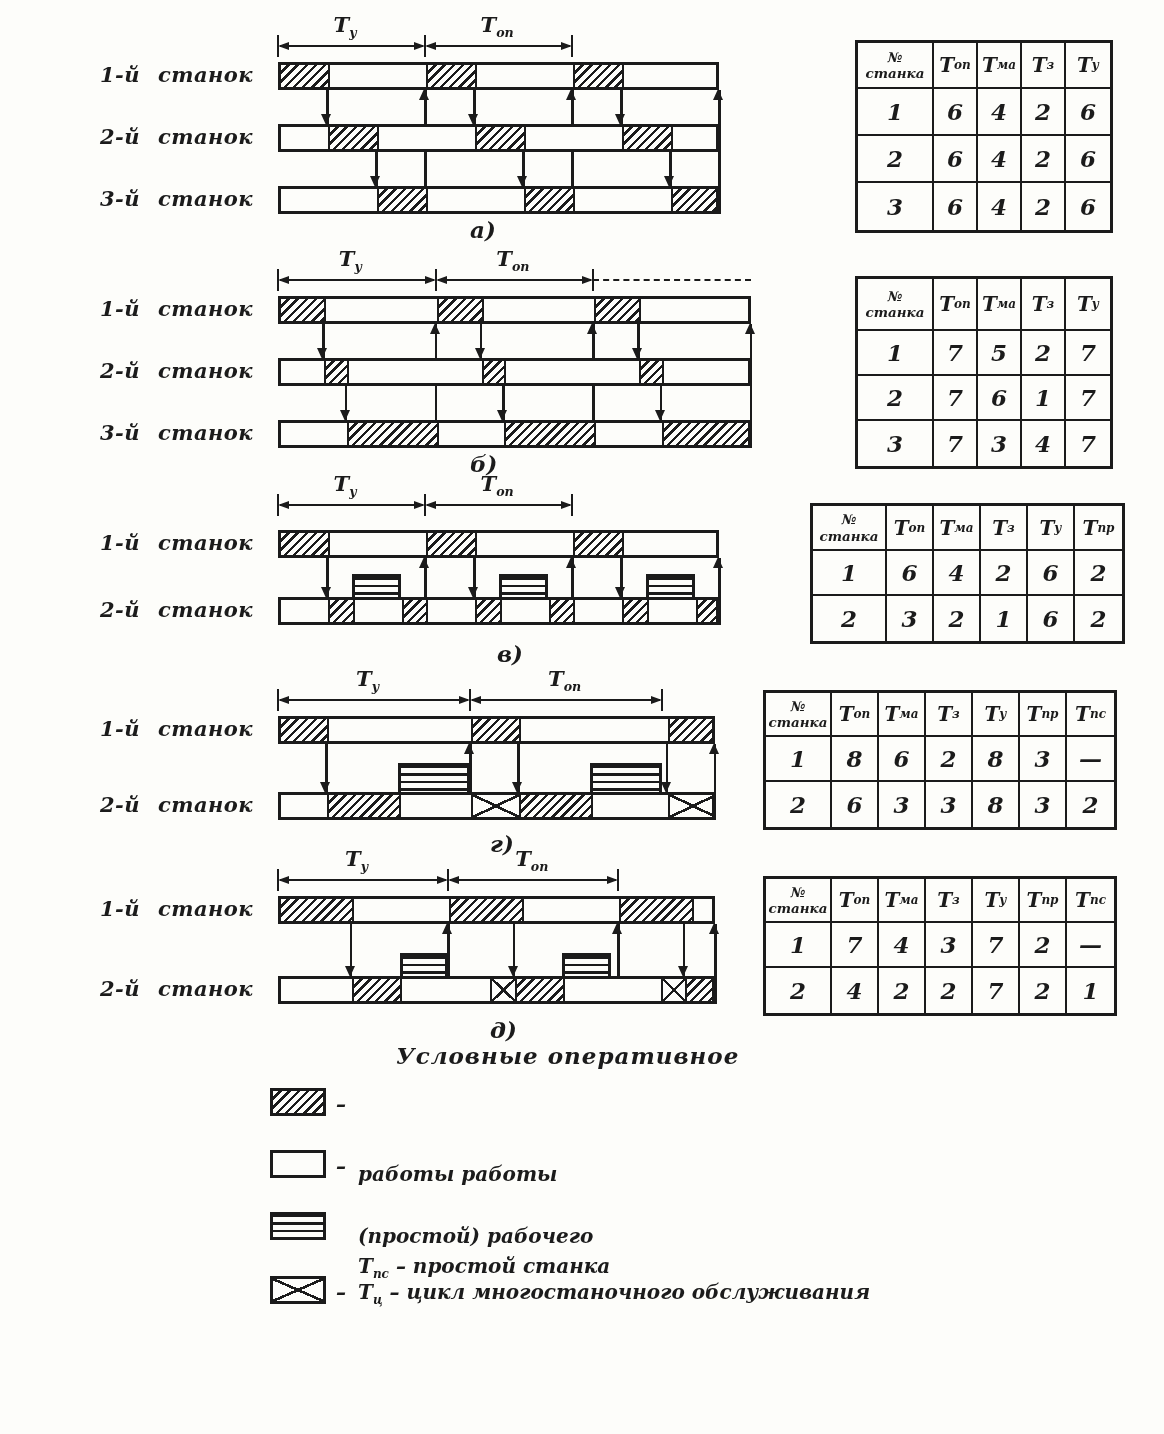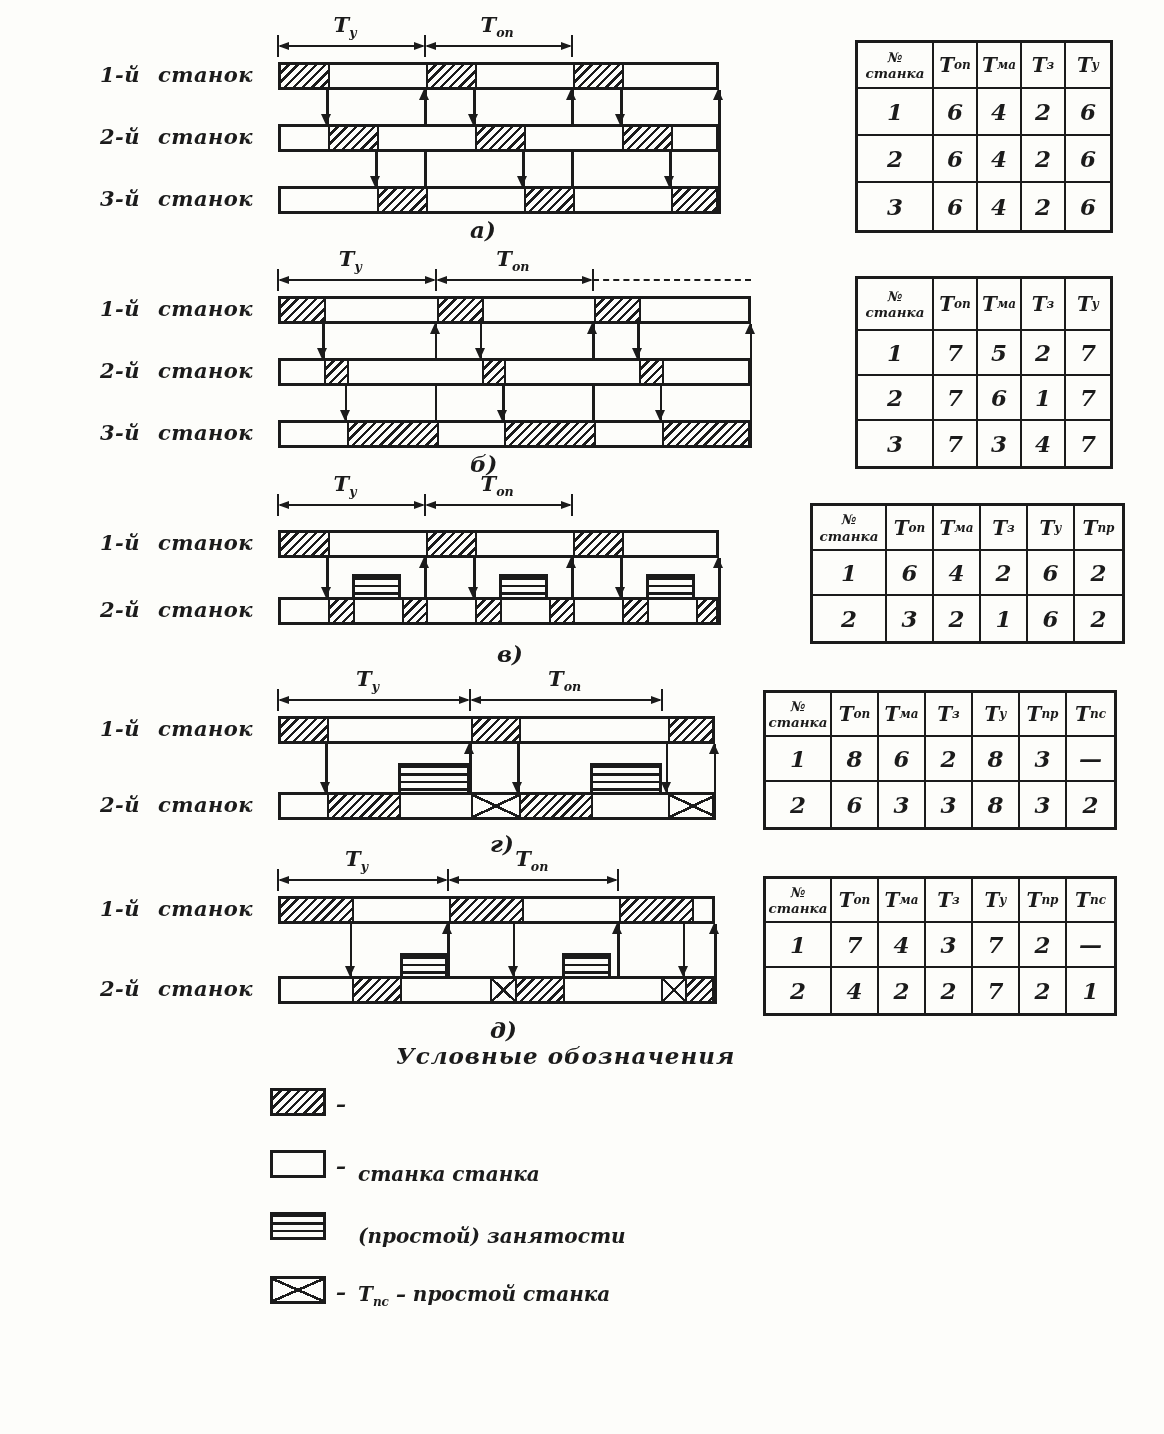--- a/index.html
+++ b/index.html
@@ -43,21 +43,21 @@
   .lsym.free{background-image:repeating-linear-gradient(180deg,var(--ink) 0 2.5px,transparent 2.5px 7.5px);}
   .lsym.idle{background-image:
       linear-gradient(to top right,transparent calc(50% - 1.3px),var(--ink) calc(50% - 1.3px) calc(50% + 1.3px),transparent calc(50% + 1.3px)),
       linear-gradient(to bottom right,transparent calc(50% - 1.3px),var(--ink) calc(50% - 1.3px) calc(50% + 1.3px),transparent calc(50% + 1.3px));}
   .legend-dash,.legend-line{position:absolute;font-style:italic;font-weight:bold;font-size:20px;white-space:nowrap;z-index:5;}
 </style>
 </head>
 <body>
 
 <div id="canvas">
-  <div class="legend-title">Условные обозначения</div>
+  <div class="legend-title">Условные оперативное</div>
   <div id="mount">
       <div class="harrow" style="left: 280px; top: 45px; width: 143px;"></div>
       <div class="ah left" style="left: 278px; top: 41.5px;"></div>
       <div class="ah right" style="left: 414px; top: 41.5px;"></div>
       <div class="tick" style="left: 277px; top: 35px; height: 22px;"></div>
       <div class="tick" style="left: 424px; top: 35px; height: 22px;"></div>
       <div class="dimlabel" style="left: 333.5px; top: 12px;">Т<sub>у</sub></div>
       <div class="harrow" style="left: 427px; top: 45px; width: 143px;"></div>
       <div class="ah left" style="left: 425px; top: 41.5px;"></div>
       <div class="ah right" style="left: 561px; top: 41.5px;"></div>
@@ -385,20 +385,21 @@
         <div class="cell val lastr">2</div>
         <div class="cell val lastr">2</div>
         <div class="cell val lastr">7</div>
         <div class="cell val lastr">2</div>
         <div class="cell val lastc lastr">1</div>
       </div>
       <div class="lsym busy" style="left: 270px; top: 1088px; width: 56px; height: 28px;"></div>
       <div class="legend-dash" style="left: 336px; top: 1092px;">–</div>
       <div class="lsym auto" style="left: 270px; top: 1150px; width: 56px; height: 28px;"></div>
       <div class="legend-dash" style="left: 336px; top: 1154px;">–</div>
-      <div class="legend-line" style="left: 358px; top: 1162px;">станка станка</div>
+      <div class="legend-line" style="left: 358px; top: 1162px;">работы работы</div>
       <div class="lsym free" style="left: 270px; top: 1212px; width: 56px; height: 28px;"></div>
-      <div class="legend-line" style="left: 358px; top: 1224px;">(простой) занятости</div>
+      <div class="legend-line" style="left: 358px; top: 1224px;">(простой) рабочего</div>
       <div class="lsym idle" style="left: 270px; top: 1276px; width: 56px; height: 28px;"></div>
       <div class="legend-dash" style="left: 336px; top: 1280px;">–</div>
-      <div class="legend-line" style="left: 358px; top: 1254px; margin-top: 28px;">Т<sub>пс</sub> – простой станка</div>
+      <div class="legend-line" style="left: 358px; top: 1254px;">Т<sub>пс</sub> – простой станка</div>
+      <div class="legend-line" style="left: 358px; top: 1280px;">Т<sub>ц</sub> – цикл многостаночного обслуживания</div>
     </div>
 </div>
 
 </body></html>

